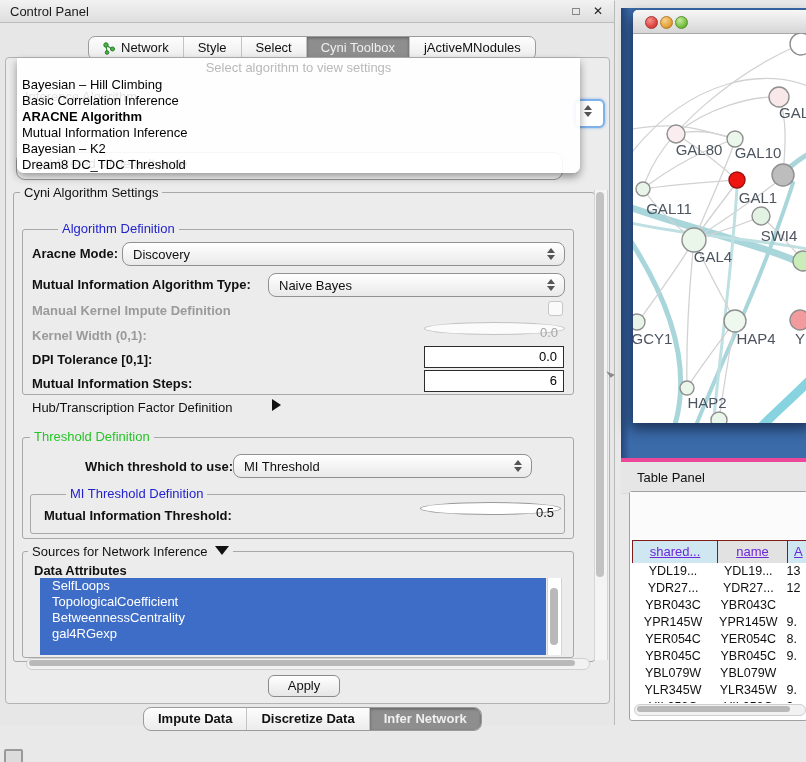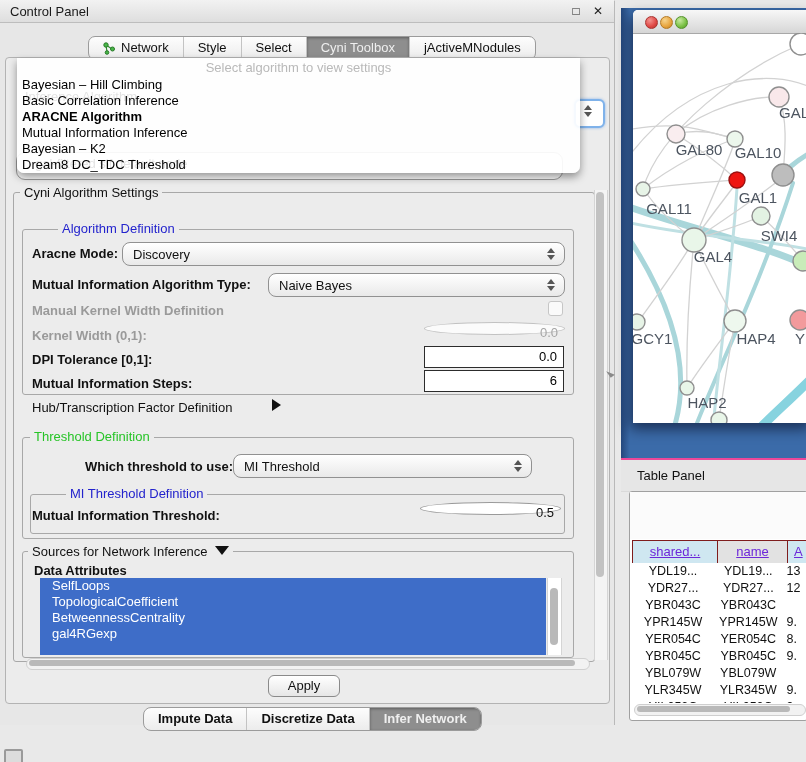--- a/index.html
+++ b/index.html
@@ -76,21 +76,21 @@
   
   .desktop{left:621px;top:8px;width:185px;height:450px;background:#3b6ba9;}
   .desktop-edge{left:621px;top:8px;width:9px;height:450px;background:linear-gradient(90deg,#24477c,#3b6ba9);}
   .net-window{left:633px;top:10px;width:180px;height:413px;background:#fff;
     border-radius:5px 5px 0 0;box-shadow:-3px 6px 14px rgba(0,0,20,.55);}
   .net-titlebar{left:633px;top:10px;width:180px;height:23px;
     background:linear-gradient(#f7f7f7,#d6d6d6);border-bottom:1px solid #a8a8a8;border-radius:5px 5px 0 0;}
   .light{position:absolute;top:6px;width:11px;height:11px;border-radius:50%;}
   
   .tp-titlebar{left:621px;top:458px;width:185px;height:31px;background:#e6e6e6;
-    border-top:2px solid #ec4899;border-bottom:1px solid #dadada;}
+    border-top:4px solid #ec4899;border-bottom:1px solid #dadada;}
   .tp-card{left:629px;top:491px;width:177px;height:228px;background:#fff;
     border:1px solid #a0a0a0;border-radius:3px;}
   .tp-toolbar{left:630px;top:492px;width:176px;height:47px;background:#fbfbfb;}
   .th-cell{position:absolute;height:22px;border:1px solid #7f1d1d;line-height:22px;text-align:center;color:#6d28d9;text-decoration:underline;}
   .t-row{display:flex;height:17px;line-height:17px;background:#fff;}
   .t-cell{overflow:hidden;white-space:nowrap;text-align:center;color:#111;font-size:12.5px;}
   .cursor-mark{left:608px;top:369px;width:0;height:0;border-right:5px solid transparent;
     border-bottom:8px solid #8a8a8a;transform:rotate(-35deg);}
   .mini-square{left:4px;top:749px;width:15px;height:16px;border:2px solid #9a9a9a;background:#dcdcdc;border-radius:2px;}
 </style>
@@ -175,21 +175,21 @@
 
 <span class="lbl b" style="left:32px;top:277px;">Mutual Information Algorithm Type:</span>
 <div class="combo" style="left:268px;top:273px;width:295px;">
   <span class="ct">Naive Bayes</span>
   <span class="steppers">
       <span class="arr-up"></span>
       <span class="arr-dn"></span>
     </span>
 </div>
 
-<span class="lbl b dis" style="left:32px;top:303px;">Manual Kernel Width Definition</span>
+<span class="lbl b dis" style="left:32px;top:303px;">Manual Kernel Impute Definition</span>
 <div class="checkbox" style="left:548px;top:301px;"></div>
 
 <span class="lbl b dis" style="left:32px;top:328px;">Kernel Width (0,1):</span>
 <div class="fld light" style="left:424px;top:322px;width:133px;">0.0</div>
 
 <span class="lbl b" style="left:32px;top:352px;">DPI Tolerance [0,1]:</span>
 <div class="fld" style="left:424px;top:346px;width:132px;">0.0</div>
 
 <span class="lbl b" style="left:32px;top:376px;">Mutual Information Steps:</span>
 <div class="fld" style="left:424px;top:370px;width:132px;">6</div>
@@ -204,21 +204,21 @@
 <div class="combo" style="left:233px;top:454px;width:297px;">
   <span class="ct">MI Threshold</span>
   <span class="steppers">
       <span class="arr-up"></span>
       <span class="arr-dn"></span>
     </span>
 </div>
 
 <div class="grp" style="left:30px;top:494px;width:533px;height:38px;"></div>
 <div class="grp-legend lg-blue" style="left:38px;top:487px;">MI Threshold Definition</div>
-<span class="lbl b" style="left:32px;top:508px;text-align:right;">Mutual Information Threshold:</span>
+<span class="lbl b" style="left:44px;top:508px;text-align:right;">Mutual Information Threshold:</span>
 <div class="fld light" style="left:420px;top:502px;width:133px;color:#111;background:#fff;border-color:#9a9a9a;">0.5</div>
 
 <div class="grp" style="left:22px;top:551px;width:550px;height:105px;"></div>
 <div class="grp-legend" style="left:28px;top:545px;">
   <span>Sources for Network Inference</span>
   <span class="tri-down" style="margin-left:4px;"></span>
 </div>
 <span class="lbl b" style="left:34px;top:563px;">Data Attributes</span>
 
 <div class="abs attr-list">

